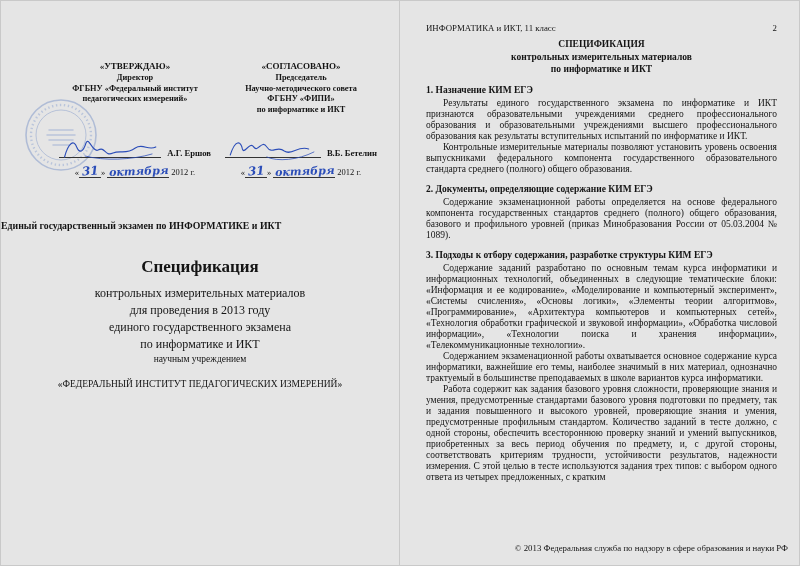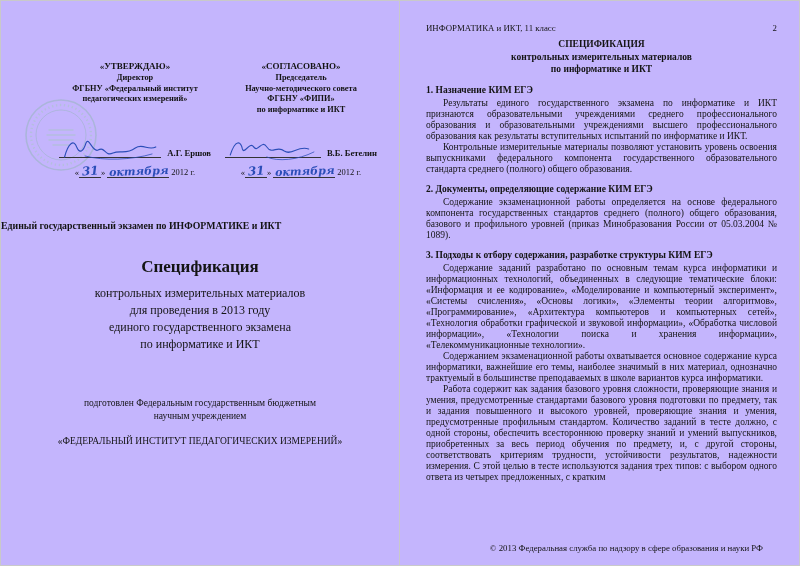--- a/index.html
+++ b/index.html
@@ -10,21 +10,21 @@
     color: #141414;
     overflow: hidden;
   }
   .spread {
     box-sizing: border-box;
     width: 800px; height: 566px;
     border: 1px solid #c9c9c9;
     display: flex;
     background: #fff;
   }
-  .page { box-sizing: border-box; width: 399px; position: relative; background: #c4b5fd; }
+  .page { box-sizing: border-box; width: 399px; position: relative; background: #e5e5e5; }
   .page.left  { border-right: 1px solid #c9c9c9; padding-top: 32px; }
   .page.right { padding: 22px 22px 14px 26px; }
 
   
   .approvals {
     display: flex; justify-content: space-between;
     margin: 0 22px 0 58px; gap: 14px;
   }
   .appr-col { width: 160px; text-align: center; margin-top: 28px; }
   .appr-text { min-height: 57px; }
@@ -64,21 +64,21 @@
   
   .running-head {
     display: flex; justify-content: space-between;
     font-size: 8.8px; margin-bottom: 5px;
   }
   .doc-title { text-align: center; font-weight: bold; font-size: 9.5px; line-height: 12.5px; margin-top: 4px; }
   .rbody { margin-top: 8px; font-size: 9.5px; line-height: 11px; }
   .rbody h3 { font-size: 9.5px; font-weight: bold; margin: 9px 0 2px 0; }
   .rbody p  { margin: 0; text-indent: 17px; text-align: justify; }
   .page-footer {
-    position: absolute; left: 26px; right: 36px; bottom: 12px;
+    position: absolute; left: 26px; right: 11px; bottom: 12px;
     font-size: 8.8px; text-align: right;
   }
 </style>
 </head>
 <body>
 
 <div class="spread">
 
   <div class="page left">
 
@@ -148,21 +148,20 @@
     </div>
 
     <div class="exam-line">Единый государственный экзамен по ИНФОРМАТИКЕ и ИКТ</div>
 
     <div class="spec-title">Спецификация</div>
     <div class="spec-sub first">контрольных измерительных материалов</div>
     <div class="spec-sub">для проведения в 2013 году</div>
     <div class="spec-sub">единого государственного экзамена</div>
     <div class="spec-sub">по информатике и ИКТ</div>
 
-    <div class="prepared first">подготовлен Федеральным государственным бюджетным</div>
     <div class="prepared">научным учреждением</div>
 
     <div class="institute">«ФЕДЕРАЛЬНЫЙ ИНСТИТУТ ПЕДАГОГИЧЕСКИХ ИЗМЕРЕНИЙ»</div>
   </div>
 
   <div class="page right">
 
     <div class="running-head">
       <span>ИНФОРМАТИКА и ИКТ, 11 класс</span>
       <span>2</span>

